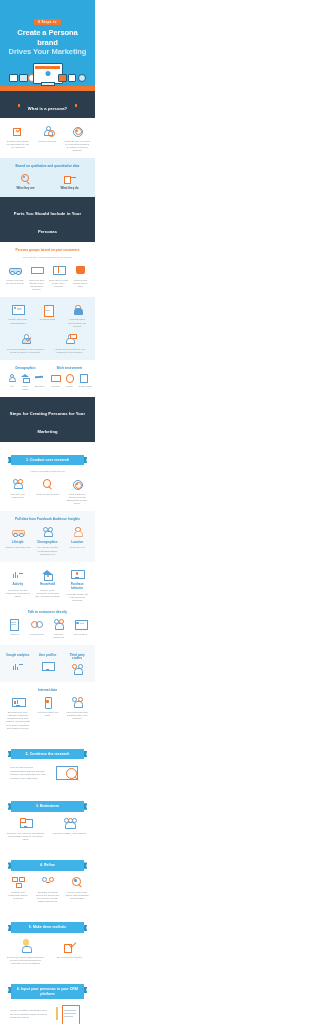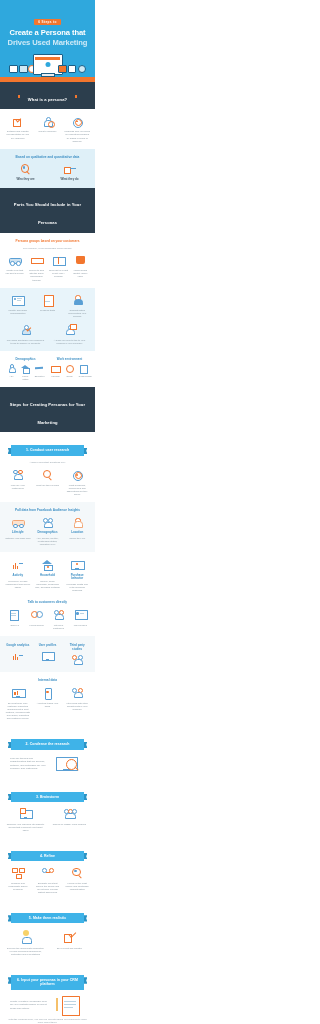--- a/index.html
+++ b/index.html
@@ -120,22 +120,22 @@
   .twocol .art{flex:0 0 34px;}
 </style>
 </head>
 <body>
 
 <div class="page">
 
   <div class="hero">
     <div class="eyebrow">6 Steps to</div>
     <h1>
-      <span>Create a Persona that</span>
-      <span class="l2">Drives Used Marketing</span>
+      <span>Create a Persona brand</span>
+      <span class="l2">Drives Your Marketing</span>
     </h1>
     <div class="hero-art">
       <div class="icon i1"></div>
       <div class="icon i2"></div>
       <div class="icon i3"></div>
       <div class="monitor">
         <div class="mhead"></div>
         <div class="mcirc"></div>
       </div>
       <div class="icon i4"></div>

